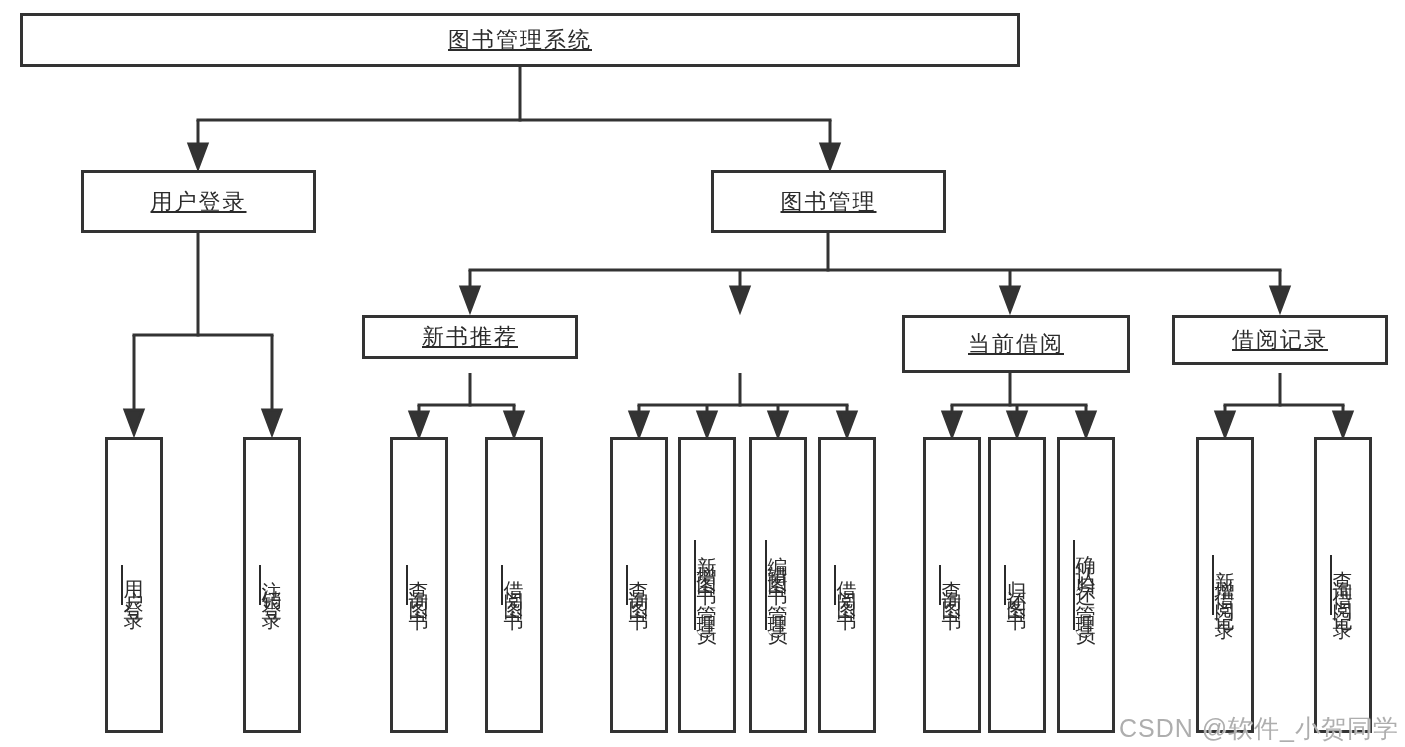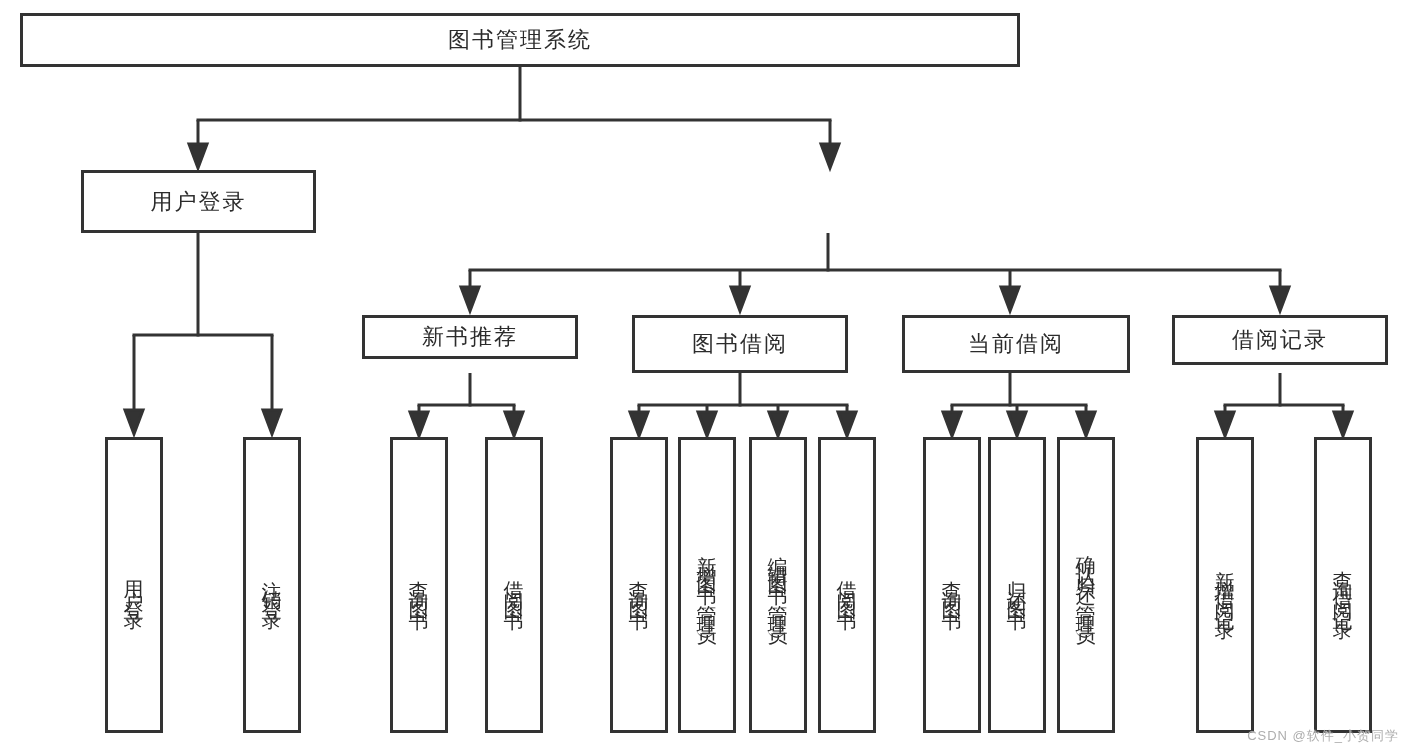--- a/index.html
+++ b/index.html
@@ -24,20 +24,21 @@
   }
   .node {
     position: absolute;
     box-sizing: border-box;
     border: 3px solid #333333;
     background: #ffffff;
     display: flex;
     align-items: center;
     justify-content: center;
     color: #2b2b2b;
+    text-decoration: underline;
   }
   .node.h {
     font-size: 22px;
     letter-spacing: 2px;
   }
   .node.leaf {
     width: 58px;
     top: 437px;
     height: 296px;
     font-size: 20px;
@@ -46,21 +47,21 @@
     writing-mode: vertical-rl;
     text-orientation: mixed;
     letter-spacing: 10px;
     line-height: 1;
     white-space: nowrap;
   }
   .watermark {
     position: absolute;
     right: 6px;
     bottom: 2px;
-    font-size: 13px;
+    font-size: 25px;
     letter-spacing: 1px;
     color: #aeaeae;
     text-shadow: 1px 1px 1px rgba(255,255,255,0.85);
   }
 </style>
 </head>
 <body>
 
 <div class="canvas">
 
@@ -126,26 +127,26 @@
     <polygon points="1334,412 1352,412 1343,436"></polygon>
   </svg>
 
   <div class="node h" style="left:20px; top:13px; width:1000px; height:54px;">
     <span>图书管理系统</span>
   </div>
 
   <div class="node h" style="left:81px; top:170px; width:235px; height:63px;">
     <span>用户登录</span>
   </div>
+  <div class="node h" style="left:711px; top:170px; width:235px; height:63px;">
+    <span>图书管理</span>
+  </div>
 
   <div class="node h" style="left:362px; top:315px; width:216px; height:44px;">
     <span>新书推荐</span>
-  </div>
-  <div class="node h" style="left:632px; top:315px; width:216px; height:58px;">
-    <span>图书借阅</span>
   </div>
   <div class="node h" style="left:902px; top:315px; width:228px; height:58px;">
     <span>当前借阅</span>
   </div>
   <div class="node h" style="left:1172px; top:315px; width:216px; height:50px;">
     <span>借阅记录</span>
   </div>
 
   <div class="node leaf" style="left:105px;">
     <span class="vtext">用户登录</span>

